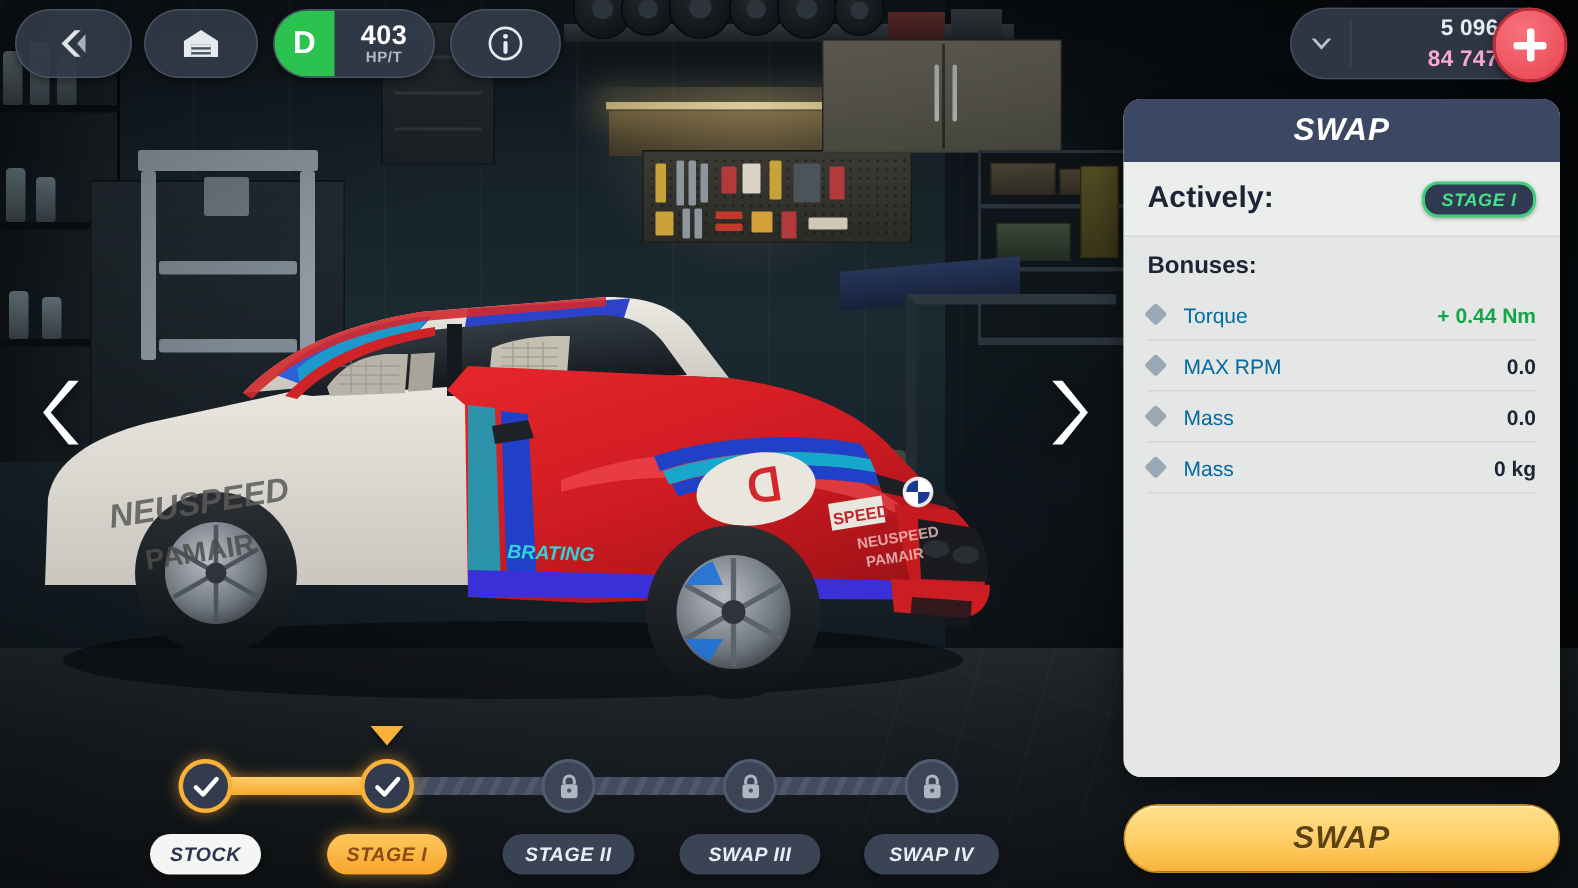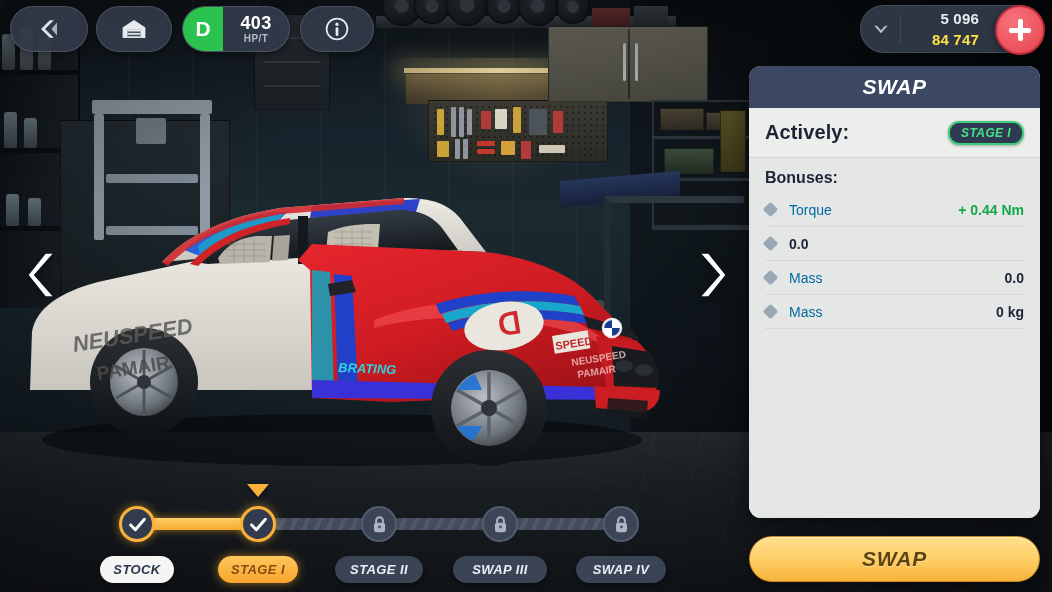--- a/index.html
+++ b/index.html
@@ -221,25 +221,25 @@
     border:1px solid rgba(125,135,155,.3);
     border-radius:25px;
     display:flex; align-items:center;
   }
   .wallet-chevron {
     width:40px; display:flex; align-items:center; justify-content:center;
     border-right:1px solid rgba(125,135,155,.22); height:30px;
   }
   .wallet-rows { flex:1; padding-right:30px; }
   .wallet-row {
-    display:flex; align-items:center; justify-content:flex-end; gap:20px; height:21px;
+    display:flex; align-items:center; justify-content:flex-end; gap:0; height:21px;
   }
   .wallet-amt { font-size:15px; font-weight:bold; letter-spacing:.2px; }
   .amt-silver { color:#e8edf4; }
-  .amt-gold { color:#fde047; }
+  .amt-gold { color:#f9a8d4; }
   .coin { width:14px; height:14px; border-radius:50%; display:block; }
   .coin-silver { background:radial-gradient(circle at 35% 30%,#dfe6ee,#8d98a6); border:1px solid #6e7886; }
   .coin-gold { background:radial-gradient(circle at 35% 30%,#ffd96b,#d99314); border:1px solid #b5790c; }
   .wallet-plus {
     position:absolute; right:-2px; top:-1px; width:50px; height:50px; border-radius:50%;
     background:radial-gradient(circle at 38% 30%,#f7727c,#e8434f);
     border:2px solid #b92d38;
     display:flex; align-items:center; justify-content:center;
     box-shadow:0 2px 6px rgba(0,0,0,.5);
   }
@@ -680,20 +680,21 @@
     <div class="bonuses-wrap">
       <div class="bonuses-title">Bonuses:</div>
       <div id="bonus-list">
           <div class="bonus-row">
             <span class="bonus-diamond"></span>
             <span class="bonus-name">Torque</span>
             <span class="bonus-val pos">+ 0.44 Nm</span>
           </div>
           <div class="bonus-row">
             <span class="bonus-diamond"></span>
+            <span class="bonus-name">MAX RPM</span>
             <span class="bonus-val">0.0</span>
           </div>
           <div class="bonus-row">
             <span class="bonus-diamond"></span>
             <span class="bonus-name">Mass</span>
             <span class="bonus-val">0.0</span>
           </div>
           <div class="bonus-row">
             <span class="bonus-diamond"></span>
             <span class="bonus-name">Mass</span>

